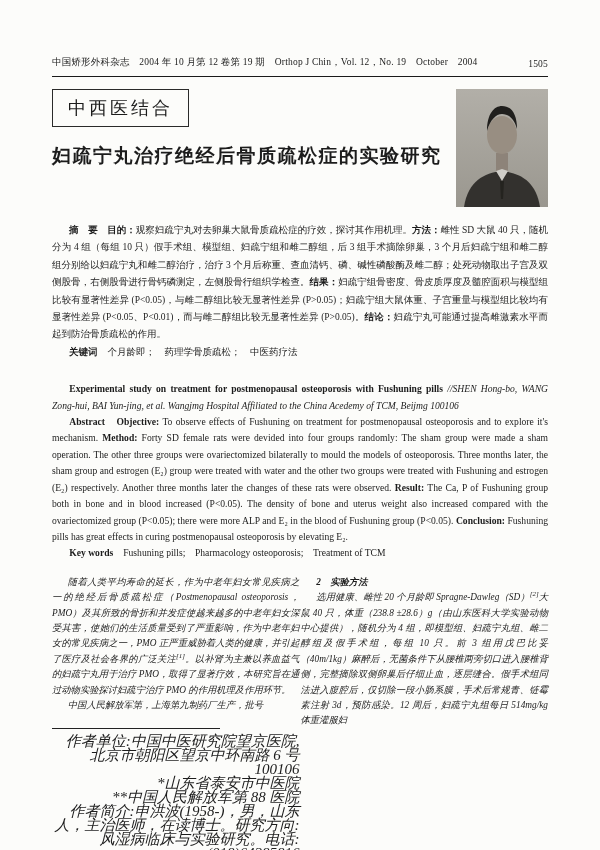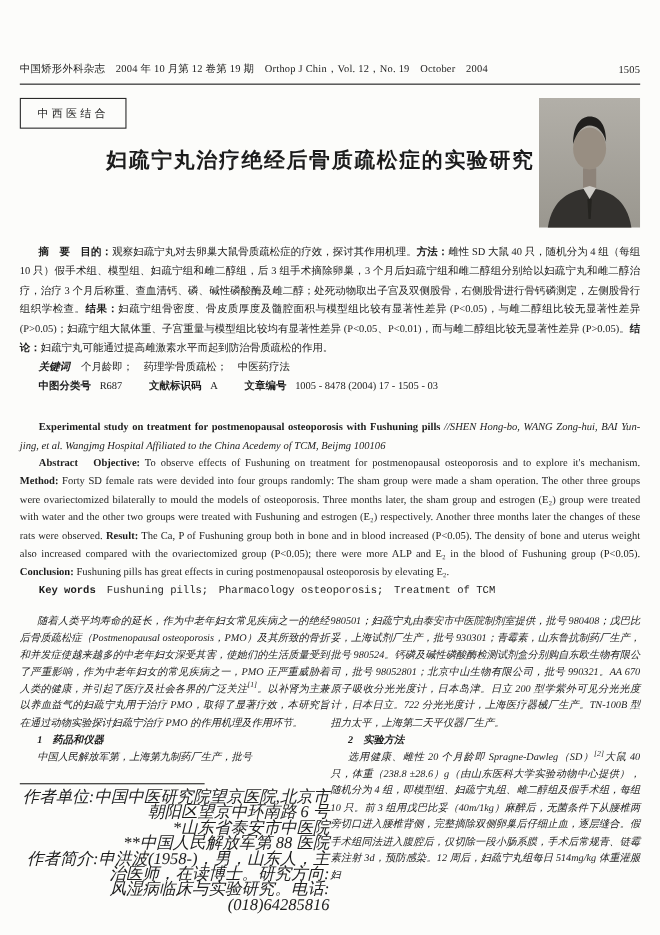--- a/index.html
+++ b/index.html
@@ -2,49 +2,49 @@
 <html><head>
 <meta charset="utf-8">
 <style>
   html,body{margin:0;padding:0;background:#e8e8e6;}
   .page{
     position:relative;
     width:600px;height:850px;
     margin:0 auto;
     background:#fcfcfa;
     box-sizing:border-box;
-    padding:0 18px;
+    padding:0 52px;
     overflow:hidden;
     color:#1c1c1c;
     font-family:"Liberation Serif","DejaVu Serif",serif;
   }
   
   .header{padding-top:56px;display:flex;justify-content:space-between;align-items:flex-end;font-size:9.5px;letter-spacing:.2px;}
   .header-rule{border:none;border-top:1.6px solid #1a1a1a;margin:7px 0 0 0;}
   
   .top{position:relative;margin-top:12px;height:124px;}
-  .label-box{display:inline-block;border:1.2px solid #2a2a2a;padding:6px 15px;font-size:10px;letter-spacing:3px;}
+  .label-box{display:inline-block;border:1.2px solid #2a2a2a;padding:6px 15px;font-size:18px;letter-spacing:3px;}
   .photo{position:absolute;top:0;right:0;width:92px;height:118px;display:block;}
-  .paper-title{margin-top:16px;width:calc(100% - 96px);text-align:right;font-size:19px;font-weight:bold;letter-spacing:1.5px;}
+  .paper-title{margin-top:16px;width:calc(100% - 96px);text-align:left;font-size:19px;font-weight:bold;letter-spacing:1.5px;}
   .authors{margin-top:13px;width:calc(100% - 96px);text-align:center;font-size:10.5px;}
   .authors .au{margin:0 7px;white-space:nowrap;}
   .authors sup{font-size:7px;}
   
   .abs-cn{margin:9px 0 0 0;font-size:9.5px;line-height:17.4px;text-align:justify;text-indent:1.8em;}
   .kw-line,.meta-line{margin:0;font-size:9.5px;line-height:17.4px;text-indent:1.8em;}
   .b{font-weight:bold;}
   .meta-line .grp{margin-right:22px;}
   .meta-line .lab{font-weight:bold;margin-right:8px;}
   
   .abs-en{margin-top:20px;font-size:9.6px;line-height:16.4px;text-align:justify;}
   .abs-en p{margin:0;text-indent:1.8em;}
   .it{font-style:italic;}
-  .kw-en{margin:0;font-size:9.6px;line-height:16.4px;text-indent:1.8em;font-family:Liberation Mono, monospace;}
+  .kw-en{margin:0;font-size:9.6px;line-height:16.4px;text-indent:1.8em;}
   .kw-en .lab{font-weight:bold;margin-right:10px;}
-  .kw-cnlab{font-weight:bold;margin-right:10px;font-style:italic;}
+  .kw-cnlab{font-weight:bold;margin-right:10px;}
   
   .columns{display:flex;gap:1px;margin-top:13px;font-size:9.3px;line-height:15.4px;text-align:justify;font-style:italic;}
   .col{flex:1;min-width:0;}
   .col p{margin:0;text-indent:1.7em;}
   .col p.cont{text-indent:0;}
   .sec-h{font-weight:bold;margin:3px 0 2px 0;text-indent:0;}
   sup{font-size:7px;line-height:0;}
   
   .fn-rule{border:none;border-top:1.1px solid #222;width:168px;margin:15px 0 5px 0;}
   .fn{font-size:15px;line-height:14px;text-align:right;}
@@ -90,54 +90,48 @@
   </div>
 
   <p class="abs-cn">
     <span class="b">摘　要　目的：</span><span>观察妇疏宁丸对去卵巢大鼠骨质疏松症的疗效，探讨其作用机理。</span><span class="b">方法：</span><span>雌性 SD 大鼠 40 只，随机分为 4 组（每组 10 只）假手术组、模型组、妇疏宁组和雌二醇组，后 3 组手术摘除卵巢，3 个月后妇疏宁组和雌二醇组分别给以妇疏宁丸和雌二醇治疗，治疗 3 个月后称重、查血清钙、磷、碱性磷酸酶及雌二醇；处死动物取出子宫及双侧股骨，右侧股骨进行骨钙磷测定，左侧股骨行组织学检查。</span><span class="b">结果：</span><span>妇疏宁组骨密度、骨皮质厚度及髓腔面积与模型组比较有显著性差异 (P&lt;0.05)，与雌二醇组比较无显著性差异 (P&gt;0.05)；妇疏宁组大鼠体重、子宫重量与模型组比较均有显著性差异 (P&lt;0.05、P&lt;0.01)，而与雌二醇组比较无显著性差异 (P&gt;0.05)。</span><span class="b">结论：</span><span>妇疏宁丸可能通过提高雌激素水平而起到防治骨质疏松的作用。</span>
   </p>
 
   <p class="kw-line">
     <span class="kw-cnlab">关键词</span><span>个月龄即；　药理学骨质疏松；　中医药疗法</span>
   </p>
 
-  <p class="meta-line">
-    <span class="grp"><span class="lab">中图分类号</span><span>R687</span></span>
-    <span class="grp"><span class="lab">文献标识码</span><span>A</span></span>
-    <span class="grp"><span class="lab">文章编号</span><span>1005 - 8478 (2004) 17 - 1505 - 03</span></span>
-  </p>
 
   <div class="abs-en">
     <p><span class="b">Experimental study on treatment for postmenopausal osteoporosis with Fushuning pills</span><span class="it"> //SHEN Hong-bo, WANG Zong-hui, BAI Yun-jing, et al. Wangjmg Hospital Affiliated to the China Acedemy of TCM, Beijmg 100106</span></p>
     <p>
       <span class="b">Abstract　Objective:</span><span> To observe effects of Fushuning on treatment for postmenopausal osteoporosis and to explore it's mechanism. </span><span class="b">Method:</span><span> Forty SD female rats were devided into four groups randomly: The sham group were made a sham operation. The other three groups were ovariectomized bilaterally to mould the models of osteoporosis. Three months later, the sham group and estrogen (E₂) group were treated with water and the other two groups were treated with Fushuning and estrogen (E₂) respectively. Another three months later the changes of these rats were observed. </span><span class="b">Result:</span><span> The Ca, P of Fushuning group both in bone and in blood increased (P&lt;0.05). The density of bone and uterus weight also increased compared with the ovariectomized group (P&lt;0.05); there were more ALP and E₂ in the blood of Fushuning group (P&lt;0.05). </span><span class="b">Conclusion:</span><span> Fushuning pills has great effects in curing postmenopausal osteoporosis by elevating E₂.</span>
     </p>
   </div>
 
   <p class="kw-en">
     <span class="lab">Key words</span><span>Fushuning pills;　Pharmacology osteoporosis;　Treatment of TCM</span>
   </p>
 
   <div class="columns">
 
     <div class="col">
       <p><span>随着人类平均寿命的延长，作为中老年妇女常见疾病之一的绝经后骨质疏松症（Postmenopausal osteoporosis，PMO）及其所致的骨折和并发症使越来越多的中老年妇女深受其害，使她们的生活质量受到了严重影响，作为中老年妇女的常见疾病之一，PMO 正严重威胁着人类的健康，并引起了医疗及社会各界的广泛关注</span><sup>[1]</sup><span>。以补肾为主兼以养血益气的妇疏宁丸用于治疗 PMO，取得了显著疗效，本研究旨在通过动物实验探讨妇疏宁治疗 PMO 的作用机理及作用环节。</span></p>
-      <p class="sec-h">1　药品和仪器</p>
       <p>中国人民解放军第，上海第九制药厂生产，批号</p>
 
       <hr class="fn-rule">
       <div class="fn">
         <div>作者单位:中国中医研究院望京医院,北京市朝阳区望京中环南路 6 号</div>
+        <div class="i1">100106</div>
         <div class="i2">*山东省泰安市中医院</div>
         <div class="i2">**中国人民解放军第 88 医院</div>
         <div>作者简介:申洪波(1958-)，男，山东人，主治医师，在读博士。研究方向:</div>
         <div class="i3">风湿病临床与实验研究。电话:(018)64285816</div>
       </div>
     </div>
 
     <div class="col">
-      <p class="cont">980501；妇疏宁丸由泰安市中医院制剂室提供，批号 980408；戊巴比妥，上海试剂厂生产，批号 930301；青霉素，山东鲁抗制药厂生产，批号 980524。钙磷及碱性磷酸酶检测试剂盒分别购自东欧生物有限公司，批号 98052801；北京中山生物有限公司，批号 990321。AA 670 原子吸收分光光度计，日本岛津。日立 200 型学紫外可见分光光度计，日本日立。722 分光光度计，上海医疗器械厂生产。TN-100B 型扭力太平，上海第二天平仪器厂生产。</p>
       <p class="sec-h">2　实验方法</p>
       <p><span>选用健康、雌性 20 个月龄即 Spragne-Dawleg（SD）</span><sup>[2]</sup><span>大鼠 40 只，体重（238.8 ±28.6）g（由山东医科大学实验动物中心提供），随机分为 4 组，即模型组、妇疏宁丸组、雌二醇组及假手术组，每组 10 只。前 3 组用戊巴比妥（40m/1kg）麻醉后，无菌条件下从腰椎两旁切口进入腰椎背侧，完整摘除双侧卵巢后仔细止血，逐层缝合。假手术组同法进入腹腔后，仅切除一段小肠系膜，手术后常规青、链霉素注射 3d，预防感染。12 周后，妇疏宁丸组每日 514mg/kg 体重灌服妇</span></p>
     </div>
 
   </div>
 </div>
 
 </body></html>

